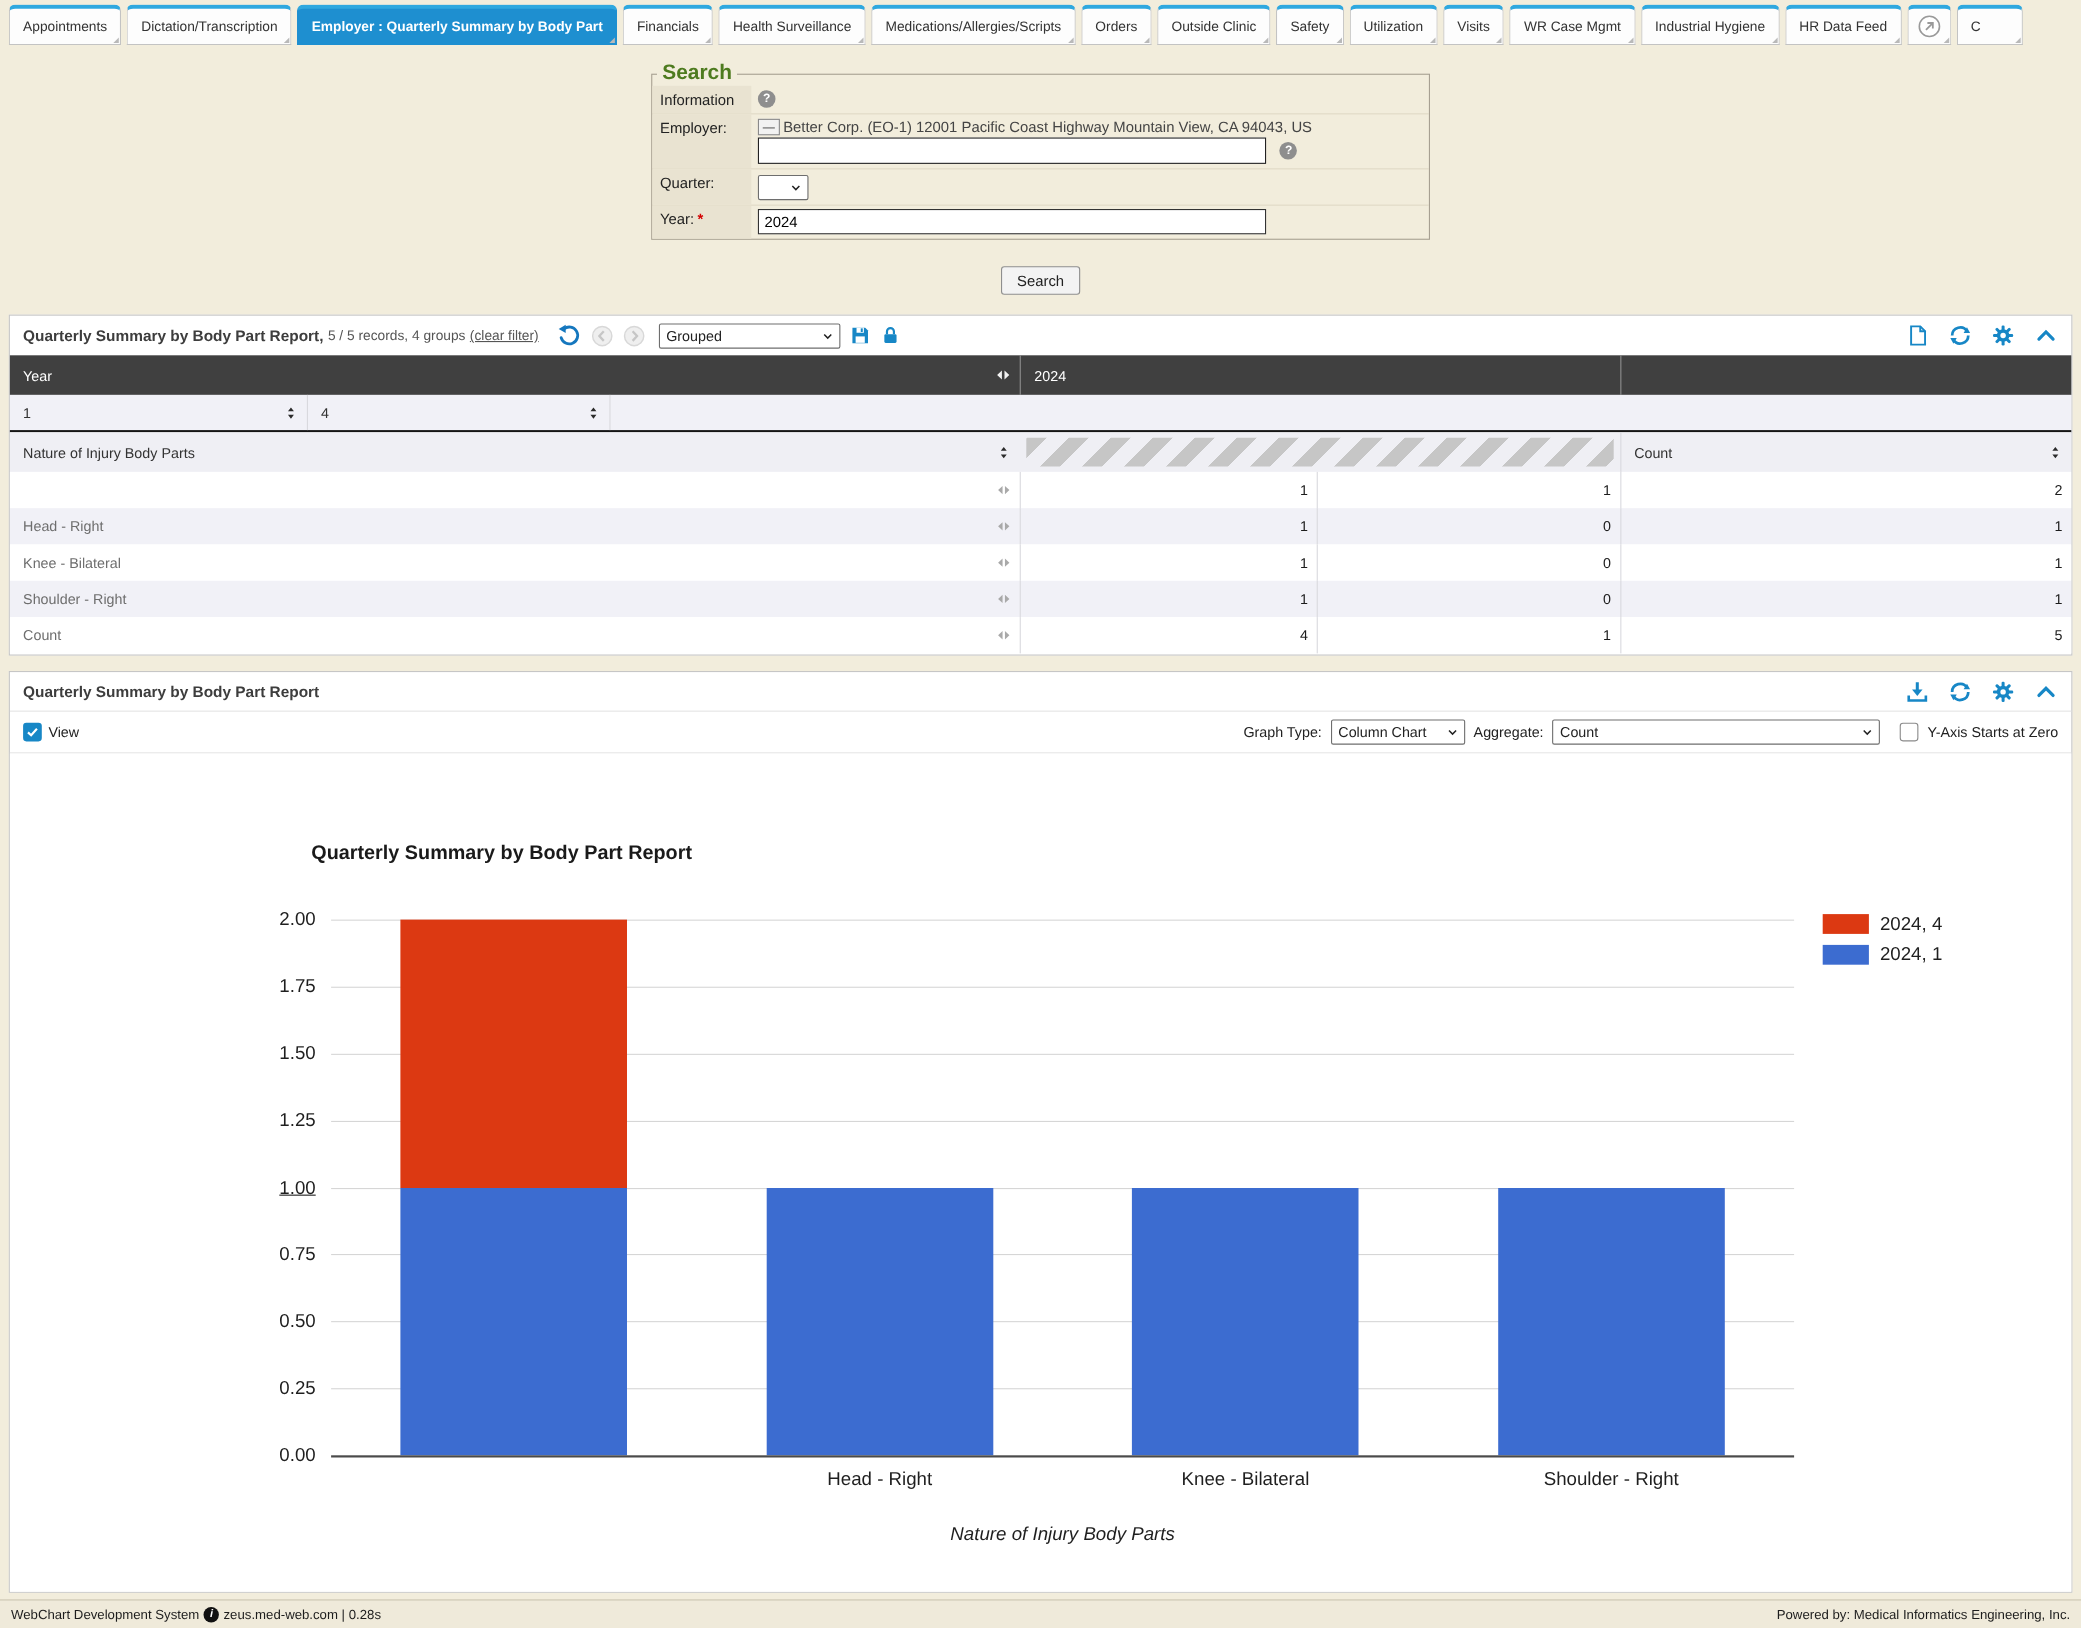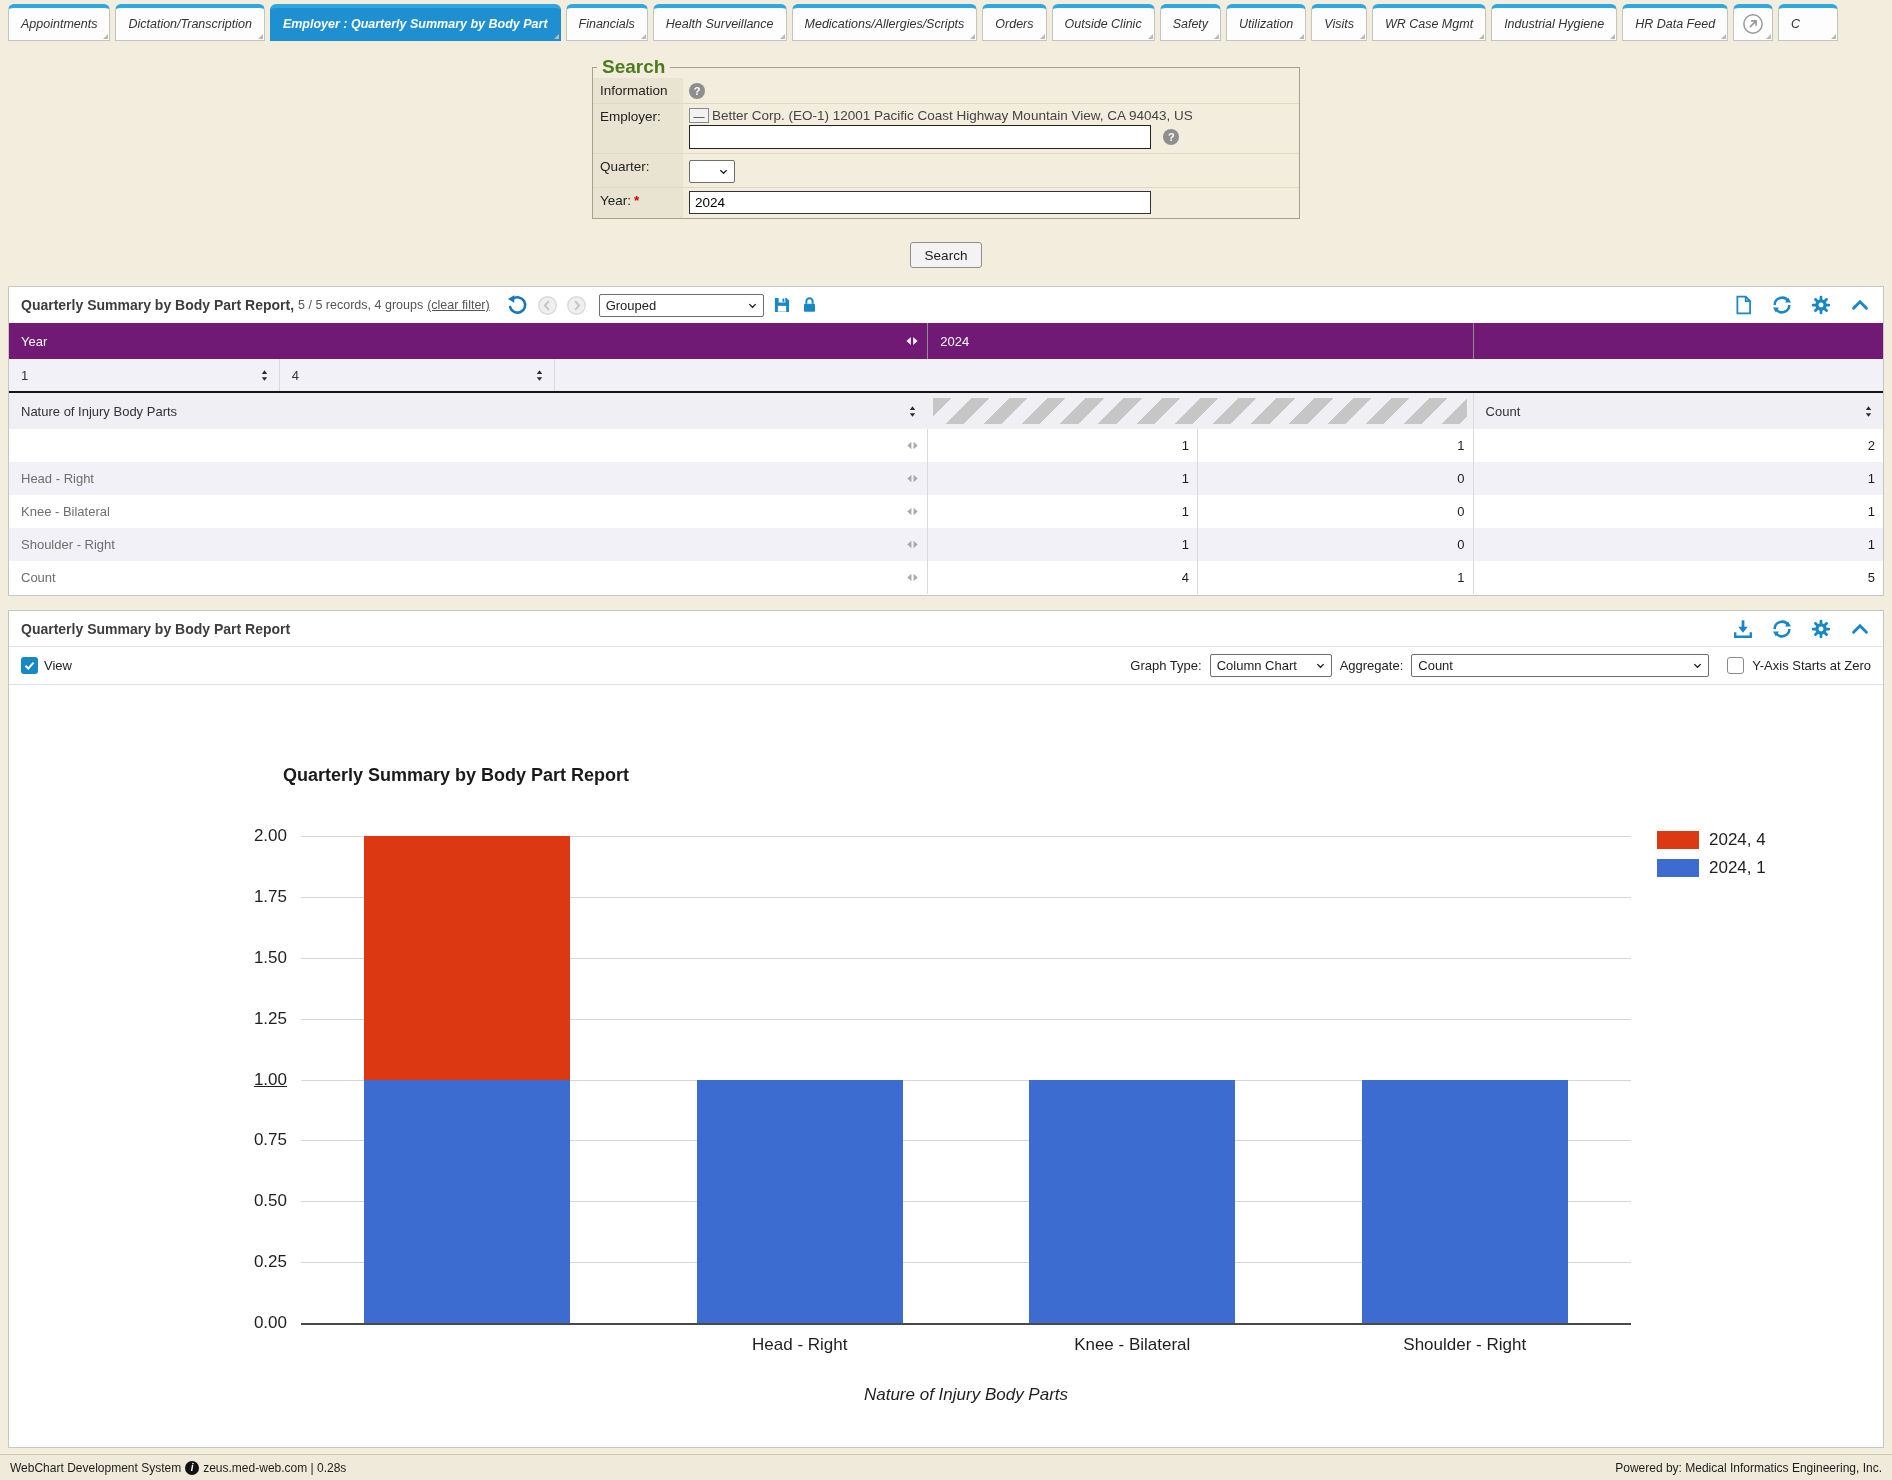--- a/index.html
+++ b/index.html
@@ -4,21 +4,21 @@
 <style>
   * { box-sizing: border-box; margin: 0; padding: 0; }
   html,body { width:1892px; height:1480px; }
   body {
     font-family: "Liberation Sans", sans-serif;
     background:#F2EDDC; color:#222;
     position:relative; overflow:hidden;
   }
   
   .tabbar { position:absolute; top:0; left:0; width:1892px; height:46px;
-    display:flex; align-items:flex-start; padding:4px 0 0 8px; overflow:hidden; white-space:nowrap;font-style:italic; }
+    display:flex; align-items:flex-start; padding:4px 0 0 8px; overflow:hidden; white-space:nowrap; }
   .tab { position:relative; flex:0 0 auto; height:37px; margin-right:5px; padding:0 12px;
     background:#FDFDFD; border:1px solid #C3C3C3; border-top:4px solid #2FA8DF;
     border-radius:6px 6px 0 0; font-size:12.5px; color:#333; display:flex; align-items:center; cursor:pointer; }
   .tab::after { content:""; position:absolute; right:1px; bottom:1px; width:0; height:0;
     border-left:5px solid transparent; border-bottom:5px solid #B9B9B9; }
   .tab.active { background:#1E8FD0; border-color:#1E8FD0; border-top-color:#2FA8DF; color:#fff; font-weight:bold; }
   .tab.icon-tab { padding:0 8px; }
   .tab.partial { width:60px; }
   
   .search-wrap { position:absolute; left:592px; top:56px; width:708px; }
@@ -53,21 +53,21 @@
   .phead-title { font-size:14px; color:#3d3d3d; font-weight:bold; }
   .phead-sub { font-size:12.5px; color:#555; margin-left:4px; }
   .phead-link { font-size:12.5px; color:#555; text-decoration:underline; margin-left:4px; cursor:pointer; }
   .toolbar { display:flex; align-items:center; gap:8px; margin-left:16px; }
   .right-icons { margin-left:auto; display:flex; align-items:center; gap:17px; }
   .icon-btn { display:inline-flex; align-items:center; cursor:pointer; background:none; border:none; padding:0; }
   
   .trow { display:flex; width:100%; font-size:13px; }
   .tcell { position:relative; display:flex; align-items:center; padding:0 8px 0 12px; overflow:hidden; }
   .c1 { width:49%; } .c2 { width:14.4%; } .c3 { width:14.7%; } .c4 { width:21.9%; } .c23 { width:29.1%; }
-  .row-year { height:36px; background:#701a75; color:#fff; }
+  .row-year { height:36px; background:#404040; color:#fff; }
   .row-year .tcell + .tcell { border-left:1px solid #8F8F8F; }
   .row-quarter { height:34px; background:#F1F1F7; border-bottom:2px solid #141414; color:#333; }
   .row-nature { height:36px; background:#EFEFF4; color:#333; }
   .row-quarter .tcell + .tcell, .row-nature .tcell + .tcell, .drow .tcell + .tcell { border-left:1px solid #D9D9DE; }
   .drow { height:33px; background:#fff; }
   .drow.alt { background:#F1F1F7; }
   .drow .lab { color:#6E6E6E; }
   .drow .val { justify-content:flex-end; color:#1c1c1c; }
   .push-r { margin-left:auto; display:inline-flex; align-items:center; }
   .hatch { background:repeating-linear-gradient(135deg,#C6C6C6 0 13px,#EFEFF4 13px 27px);

